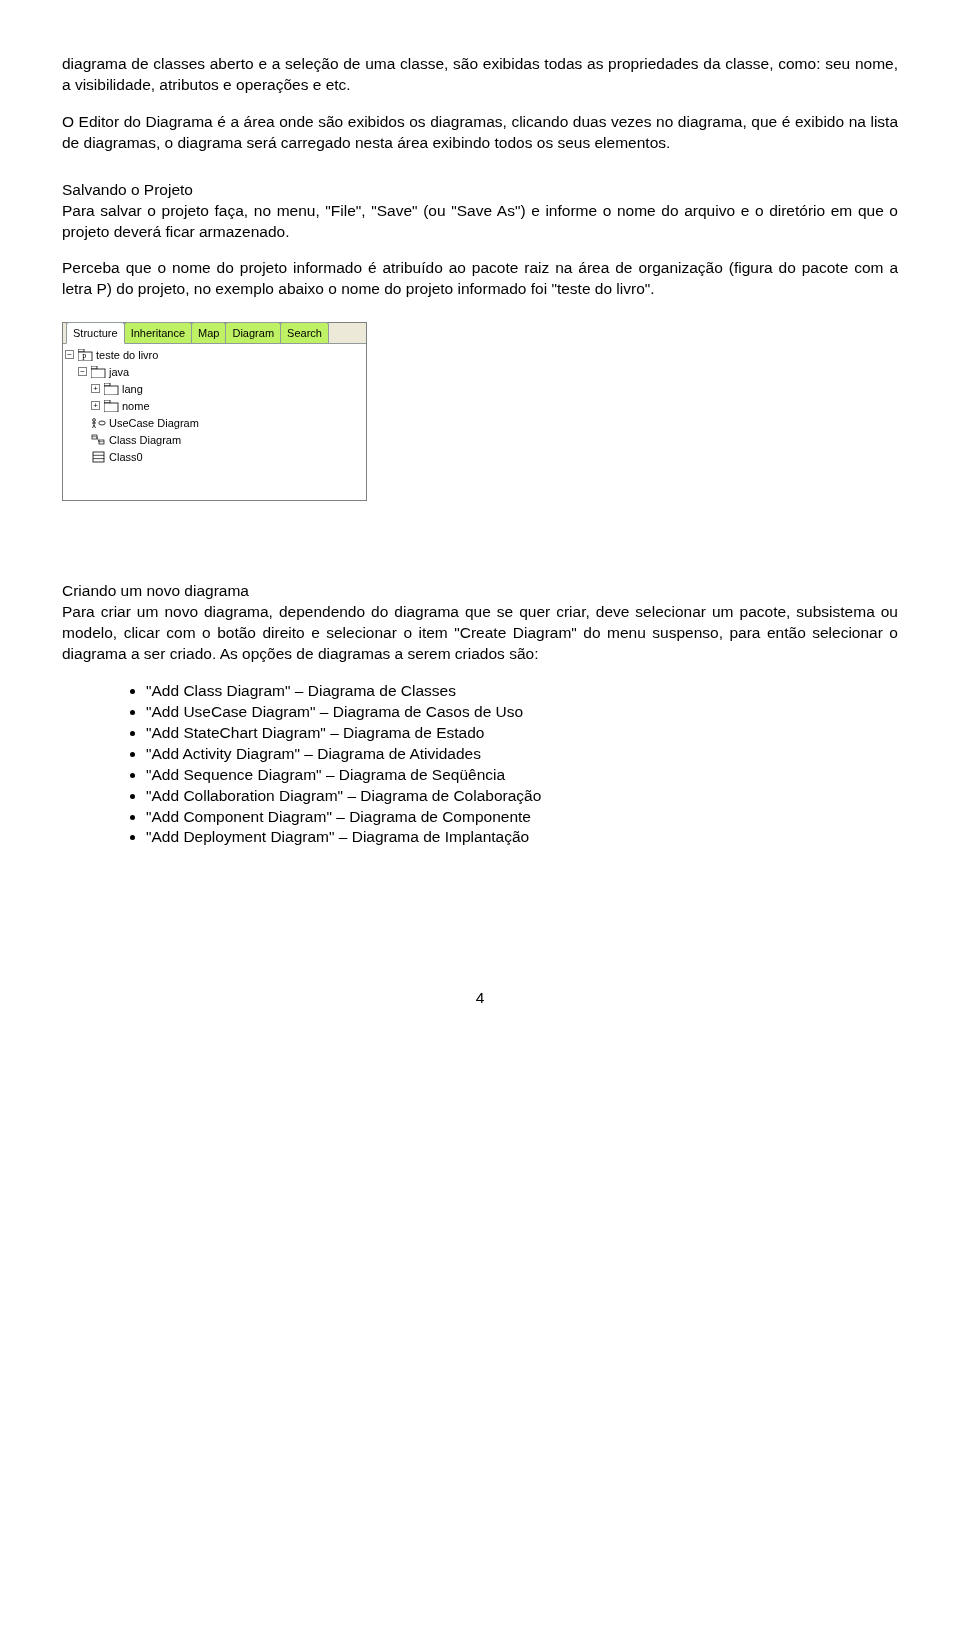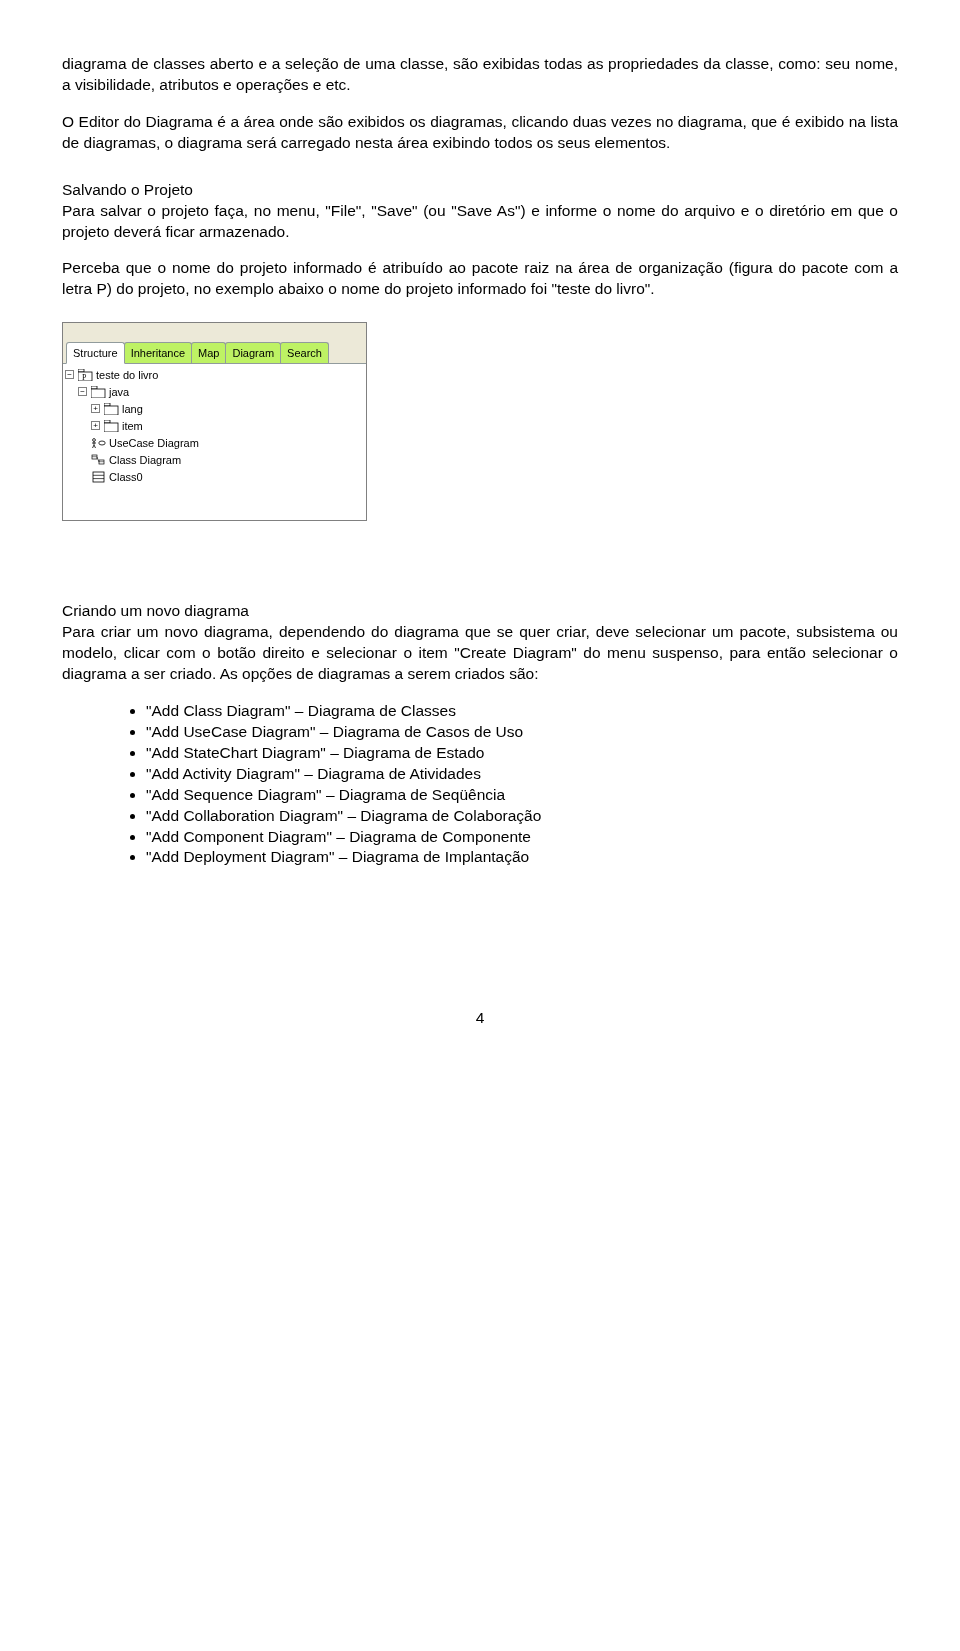--- a/index.html
+++ b/index.html
@@ -43,21 +43,21 @@
     display: inline-block;
     background: #ece9d8;
     margin: 6px 0 28px 0;
     width: 305px;
     box-sizing: border-box;
   }
   .tabs-row {
     display: flex;
     align-items: flex-end;
     background: #ece9d8;
-    height: 40px;
+    height: 20px;
     padding-left: 3px;
     gap: 0;
   }
   .tab {
     font-family: Tahoma, sans-serif;
     font-size: 11px;
     color: #000;
     background: #bef264;
     border: 1px solid #919b9c;
     border-bottom: none;
@@ -186,21 +186,21 @@
     <div class="tree-row">
       <span class="spacer"></span>
         <span class="spacer"></span>
       <span class="toggle">+</span>
       <span class="ico">
         <svg width="15" height="12" viewBox="0 0 15 12">
             <rect x="0" y="0" width="6" height="3" fill="#fff" stroke="#000" stroke-width="0.8"></rect>
             <rect x="0" y="3" width="14" height="9" fill="#fff" stroke="#000" stroke-width="0.8"></rect>
           </svg>
       </span>
-      <span class="node-label">item</span>
+      <span class="node-label">nome</span>
     </div>
 
     <div class="tree-row">
       <span class="spacer"></span>
         <span class="spacer"></span>
       <span class="ico">
         <svg width="15" height="12" viewBox="0 0 15 12">
             <circle cx="3" cy="3" r="1.4" fill="none" stroke="#000" stroke-width="0.8"></circle>
             <line x1="3" y1="4.4" x2="3" y2="8" stroke="#000" stroke-width="0.8"></line>
             <line x1="1" y1="6" x2="5" y2="6" stroke="#000" stroke-width="0.8"></line>

